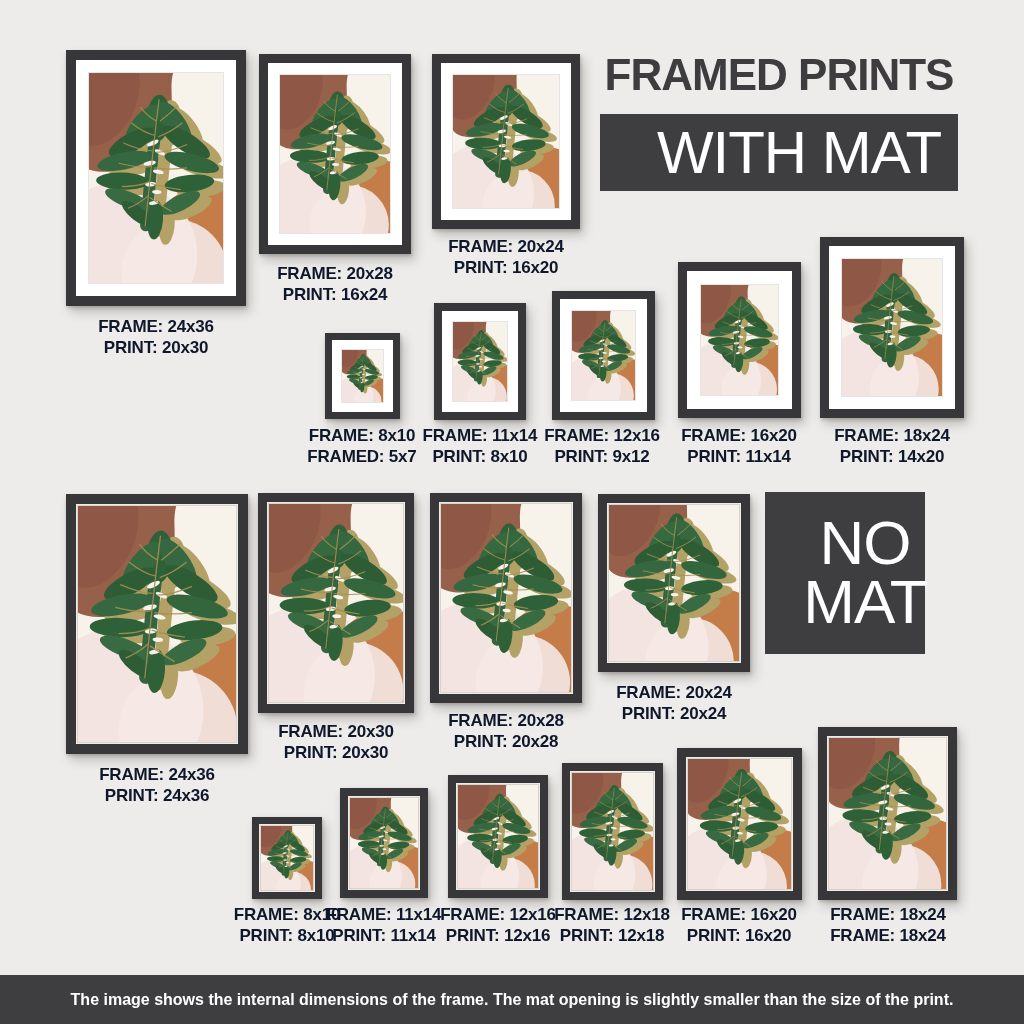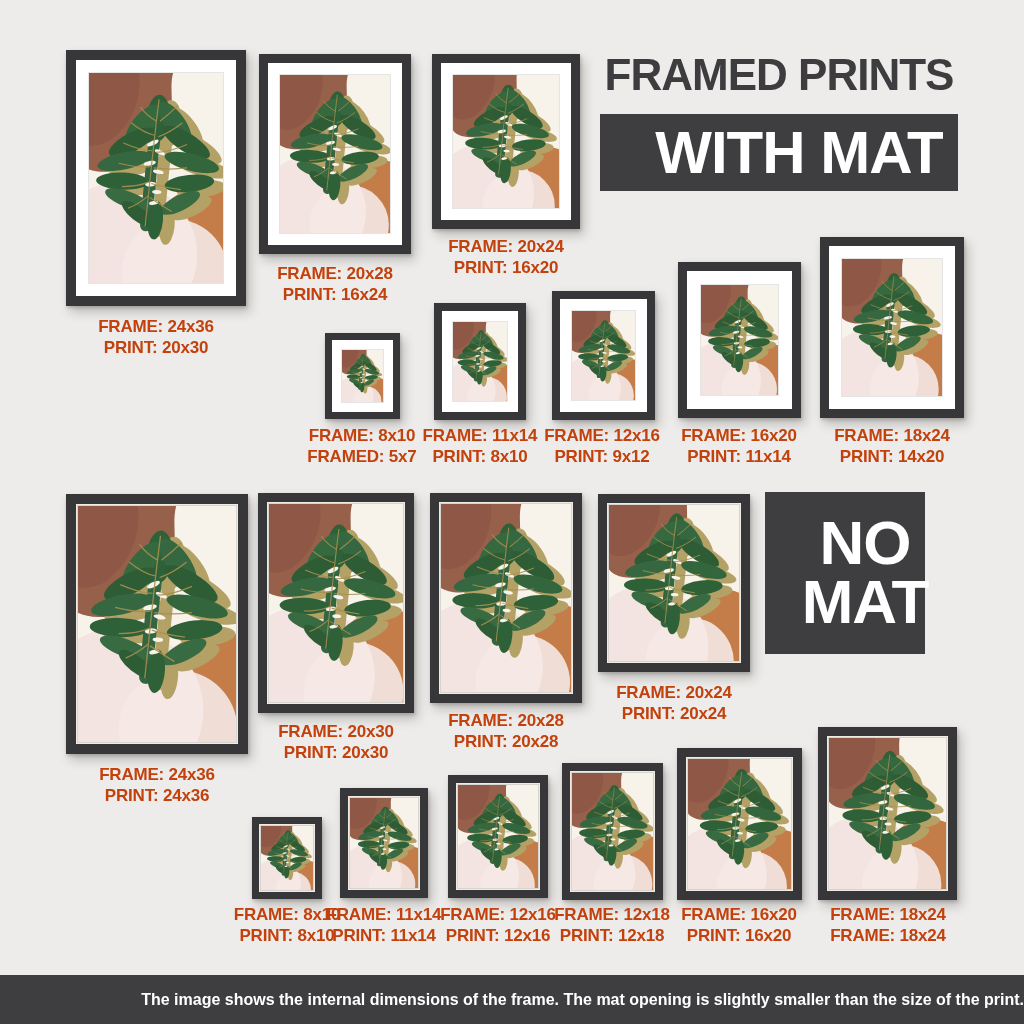--- a/index.html
+++ b/index.html
@@ -36,38 +36,38 @@
 
   
   .label {
     position:absolute;
     width:170px;
     text-align:center;
     font-weight:bold;
     font-size:17px;
     line-height:1.25;
     letter-spacing:-.2px;
-    color:#c2410c;
+    color:#0f172a;
   }
 
   
   .title {
     position:absolute;
     left:600px; top:50px; width:358px;
     text-align:center;
     font-weight:bold;
     font-size:44px;
     letter-spacing:-1px;
     color:#3d3d3f;
   }
   .banner {
     position:absolute;
     background:#3e3e40;
     color:#ffffff;
-    font-weight:bold;
+    font-weight:normal;
     display:flex;
     align-items:center;
     justify-content:center;
     text-align:center;
     padding-left:40px;
   }
   .banner.withmat {
     left:600px; top:114px; width:358px; height:77px;
     font-size:60px;
     letter-spacing:-1px;
@@ -81,21 +81,21 @@
   }
   .footer {
     position:absolute;
     left:0; top:975px; width:1024px; height:49px;
     background:#3e3e40;
     color:#ffffff;
     font-weight:bold;
     font-size:16px;
     display:flex;
     align-items:center;
-    justify-content:flex-end;
+    justify-content:center;
     text-align:center;
   }
   .defs-holder { position:absolute; width:0; height:0; overflow:hidden; }
 </style>
 </head>
 <body>
 
 <div class="defs-holder">
 <svg width="0" height="0" aria-hidden="true">
   <defs>

